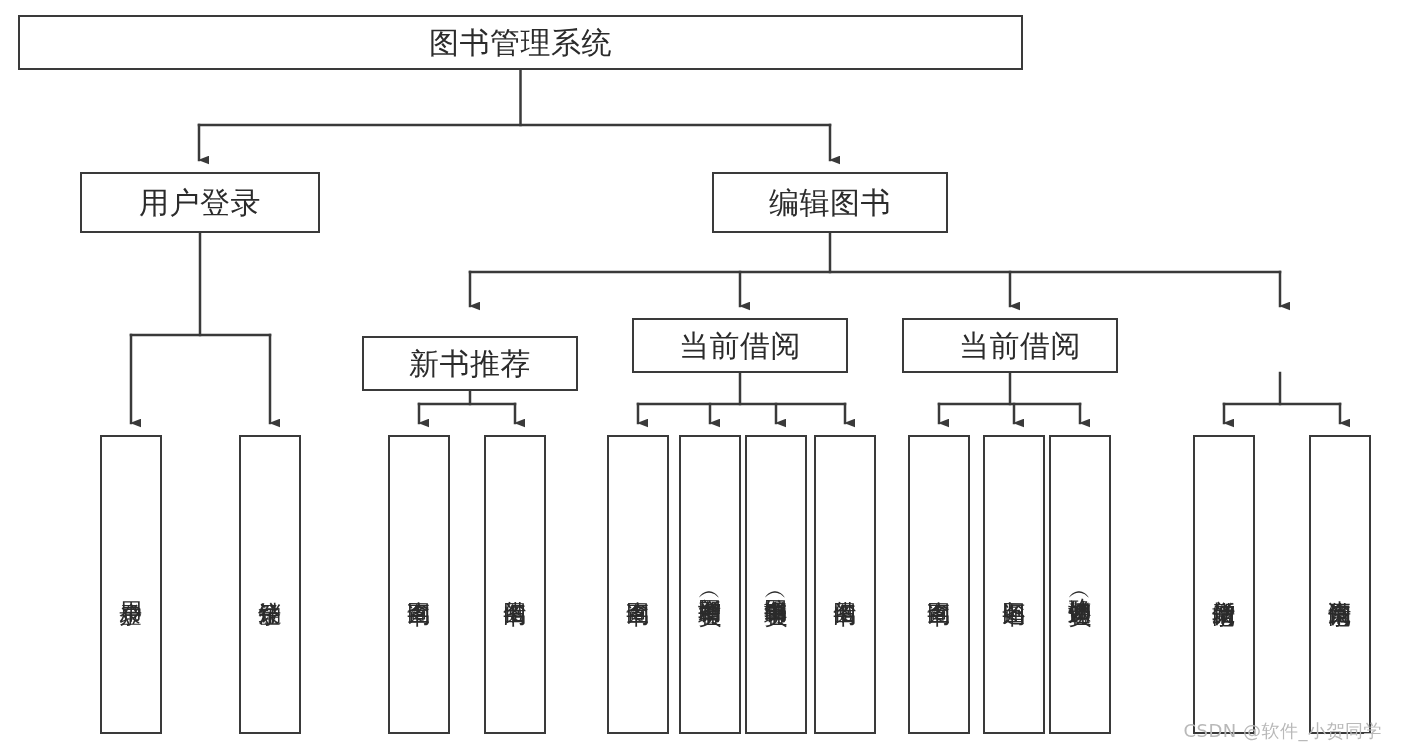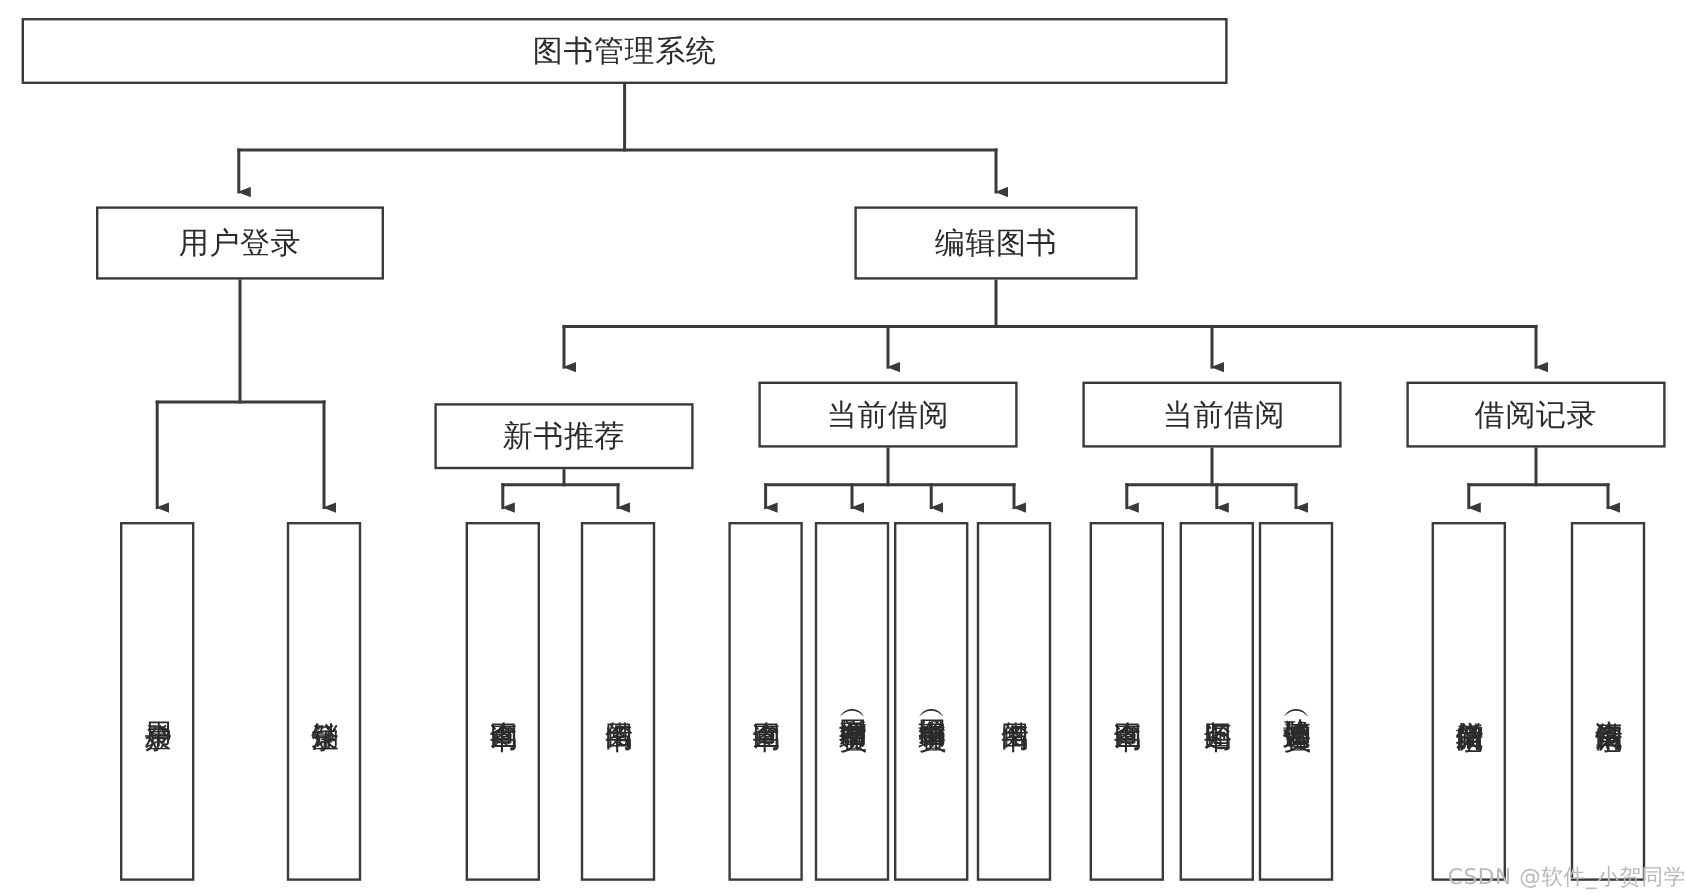--- a/index.html
+++ b/index.html
@@ -32,21 +32,21 @@
     position: absolute;
     box-sizing: border-box;
     background: #ffffff;
     border: 2.5px solid #3a3a3a;
     display: flex;
     align-items: center;
     justify-content: center;
     color: #2b2b2b;
   }
   .node-h {
-    font-size: 25px;
+    font-size: 30px;
     letter-spacing: 0.5px;
     line-height: 1.2;
     white-space: nowrap;
     text-align: right;
   }
   .node-leaf {
     border-width: 2.5px;
   }
   .leaf-label {
     writing-mode: vertical-rl;
@@ -54,21 +54,21 @@
     -webkit-writing-mode: vertical-rl;
     font-size: 23px;
     line-height: 1.16;
     letter-spacing: 1px;
     white-space: nowrap;
     color: #2b2b2b;
     text-align: center;
   }
   .watermark {
     position: absolute;
-    right: 0;
+    right: 23px;
     bottom: 4px;
     font-size: 18px;
     color: #b9b9b9;
     white-space: nowrap;
     letter-spacing: 0.5px;
   }
 </style>
 </head>
 <body>
 
@@ -141,23 +141,20 @@
   </div>
 
   <div class="node node-h" style="left:632px; top:318px; width:216px; height:55px;">
     <span>当前借阅</span>
   </div>
 
   <div class="node node-h" style="left:902px; top:318px; width:216px; height:55px;padding-left:20px;">
     <span>当前借阅</span>
   </div>
 
-  <div class="node node-h" style="left:1172px; top:318px; width:216px; height:55px;">
-    <span>借阅记录</span>
-  </div>
 
   <div class="node node-leaf" style="left:100px; top:435px; width:62px; height:299px;">
     <span class="leaf-label">用户登录</span>
   </div>
 
   <div class="node node-leaf" style="left:239px; top:435px; width:62px; height:299px;">
     <span class="leaf-label">注销登录</span>
   </div>
 
   <div class="node node-leaf" style="left:388px; top:435px; width:62px; height:299px;">

